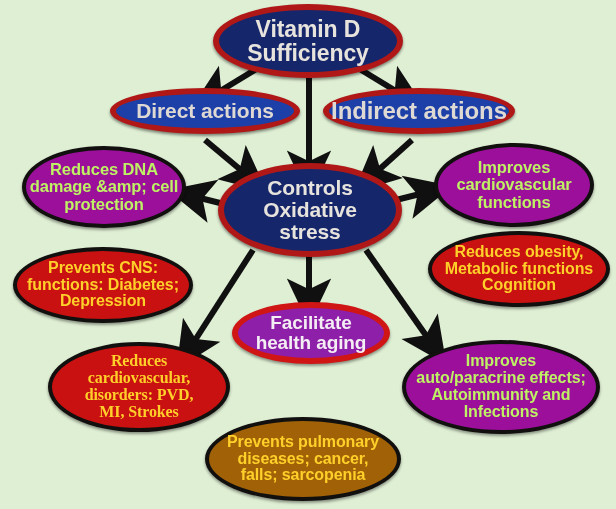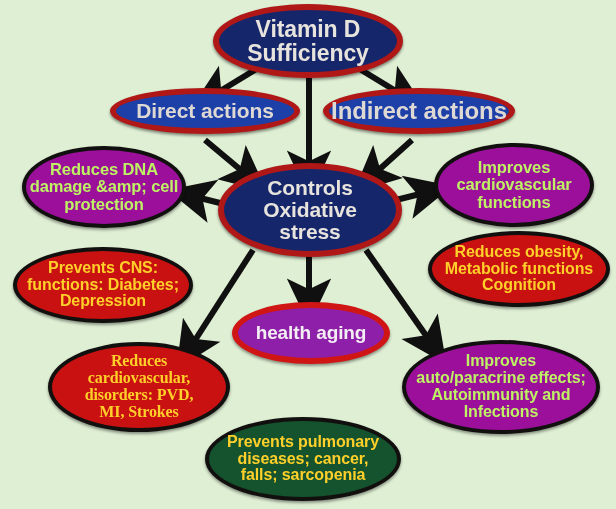--- a/index.html
+++ b/index.html
@@ -48,21 +48,21 @@
   }
   
   .red-yellow{
     background:#c91111;
     border:4px solid #12100f;
     color:#ffd02a;
     box-shadow:0 2px 3px rgba(0,0,0,.4);
   }
   
   .violet-yellow{
-    background:#14532d;
+    background:#a16207;
     border:4px solid #12100f;
     color:#ffd02a;
     box-shadow:0 2px 3px rgba(0,0,0,.4);
   }
   
   .violet-red{
     background:#8e1fa8;
     border:6px solid #d01515;
     color:#f4eef4;
     box-shadow:0 2px 3px rgba(0,0,0,.4);
@@ -172,20 +172,21 @@
   <div class="node red-yellow" id="n-obesity">
     <span class="lbl">
       <span>Reduces obesity,</span>
       <span>Metabolic functions</span>
       <span>Cognition</span>
     </span>
   </div>
 
   <div class="node violet-red" id="n-facilitate">
     <span class="lbl">
+      <span>Facilitate</span>
       <span>health aging</span>
     </span>
   </div>
 
   <div class="node red-yellow" id="n-cardio">
     <span class="lbl">
       <span>Reduces</span>
       <span>cardiovascular,</span>
       <span>disorders: PVD,</span>
       <span>MI, Strokes</span>

